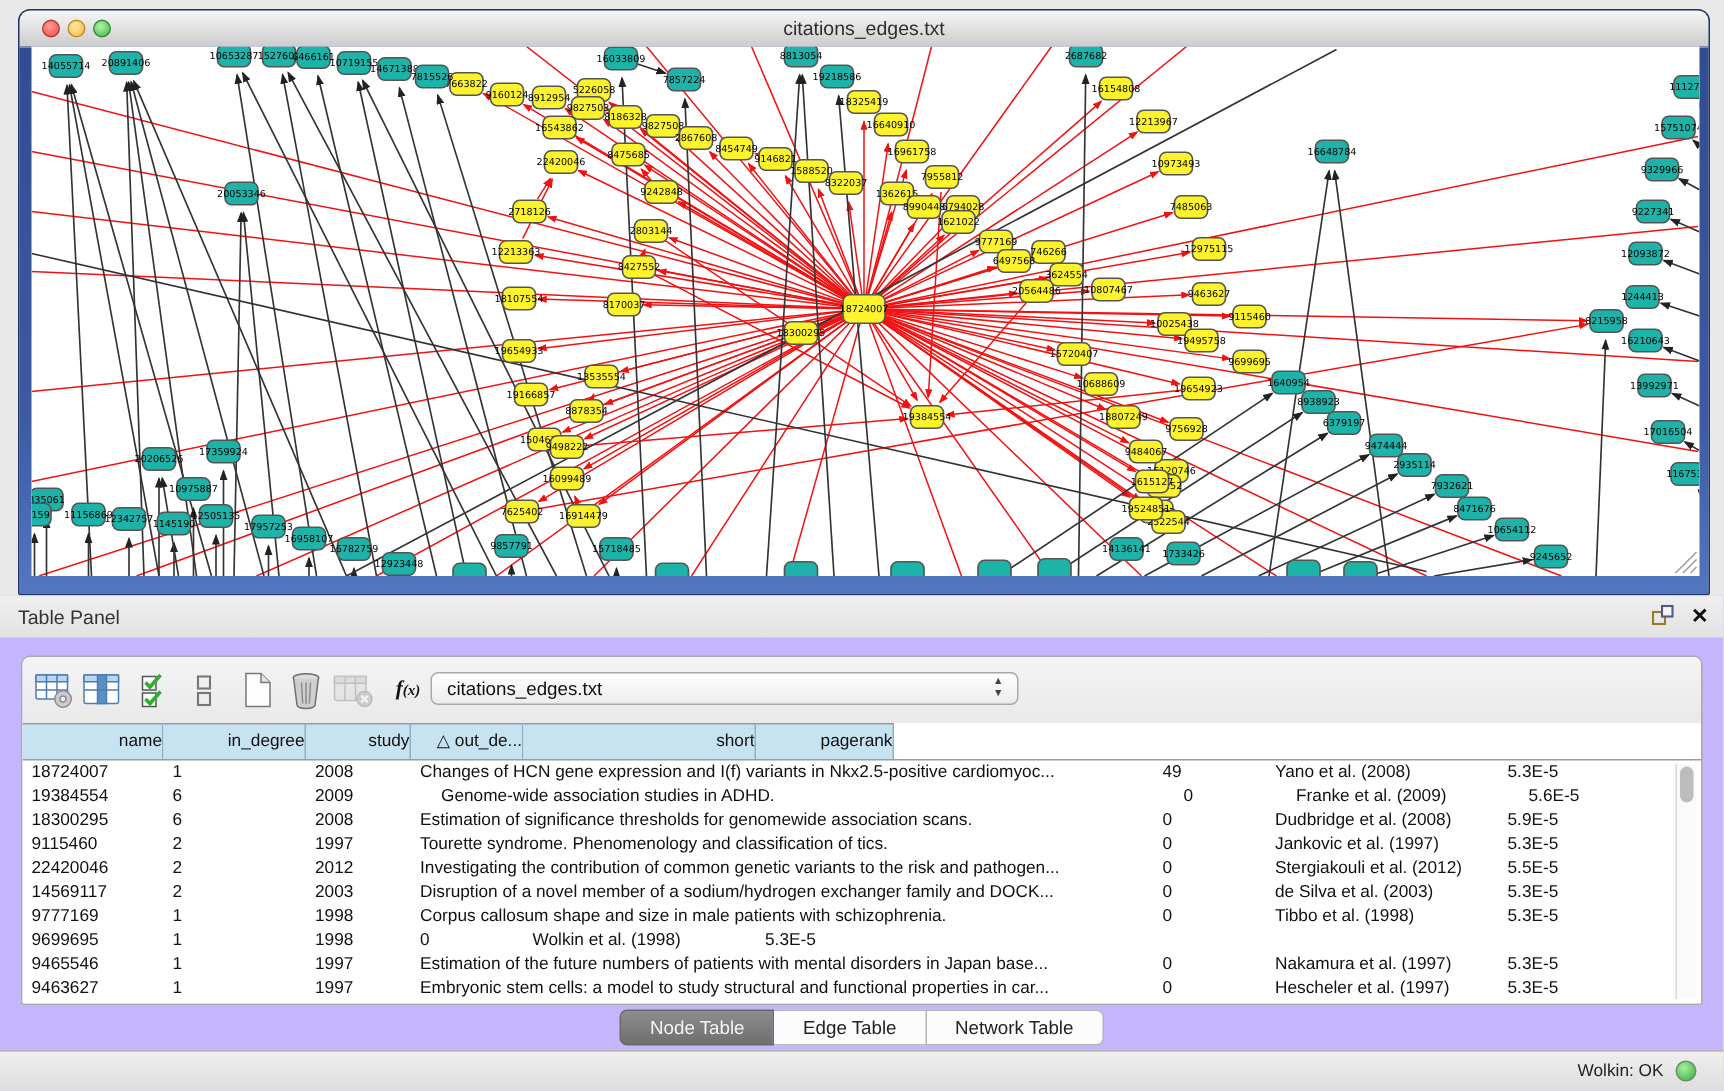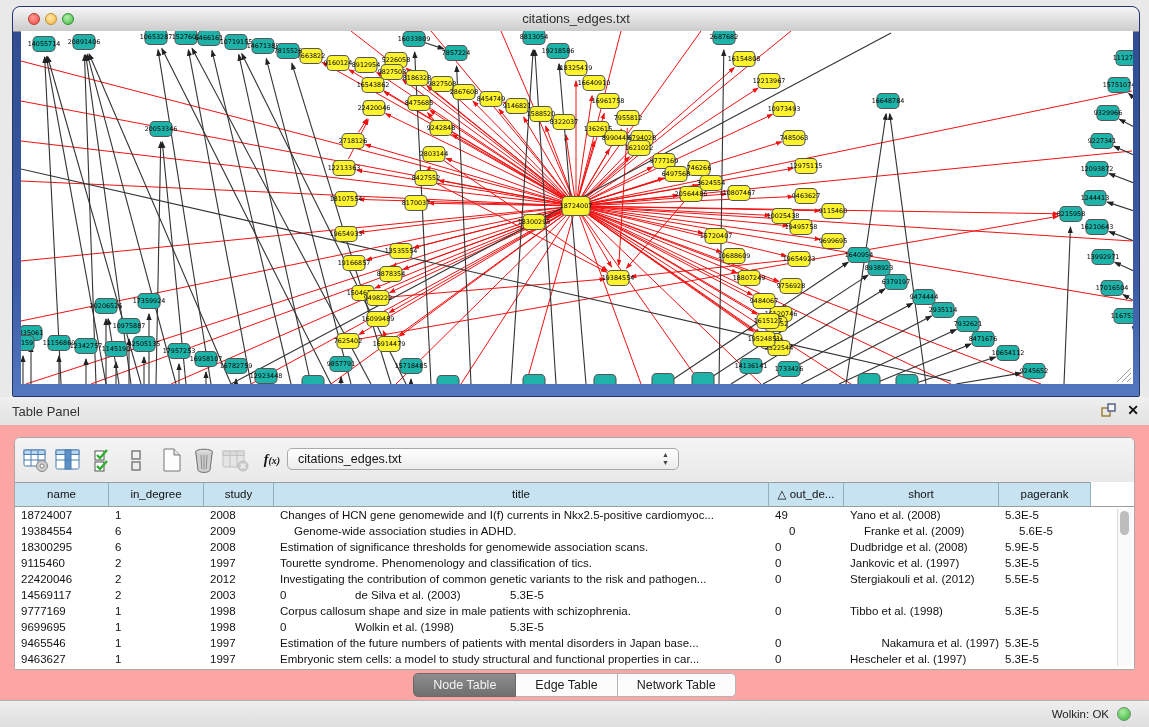--- a/index.html
+++ b/index.html
@@ -16,21 +16,21 @@
   .title-text{position:absolute;left:0;right:0;top:4px;text-align:center;
     font-size:13px;color:#2e2e2e;}
   .traffic{position:absolute;top:6px;width:12px;height:12px;border-radius:50%;box-sizing:border-box;}
   .t-red{left:15px;background:radial-gradient(circle at 40% 35%,#ff9a94,#ee4c44);border:1px solid #b23b34;}
   .t-yellow{left:32px;background:radial-gradient(circle at 40% 35%,#ffe9a8,#f5b63e);border:1px solid #bf8e2f;}
   .t-green{left:49px;background:radial-gradient(circle at 40% 35%,#b4f0a9,#3fb942);border:1px solid #2f8f35;}
   .canvas{position:absolute;left:8px;top:24px;width:1112px;height:353px;background:#ffffff;overflow:hidden;}
   .canvas svg{display:block;}
 
   
-  .table-panel{position:absolute;left:0;top:397px;width:1149px;height:330px;background:#fca5a5;}
+  .table-panel{position:absolute;left:0;top:397px;width:1149px;height:330px;background:#c4b5fd;}
   .panel-header{position:absolute;left:0;top:0;right:0;height:28px;
     background:linear-gradient(#efefef,#e2e2e2);}
   .panel-title{position:absolute;left:12px;top:7px;font-size:13px;color:#333;}
   .panel-icons{position:absolute;right:10px;top:5px;display:flex;gap:10px;align-items:center;}
   .close-x{font-size:14px;font-weight:700;color:#111;line-height:16px;}
 
   .tp-container{position:absolute;left:14px;top:40px;width:1121px;height:233px;
     border:1px solid #a9a9a9;border-radius:6px 6px 2px 2px;background:#fff;
     box-sizing:border-box;overflow:hidden;}
   .tp-toolbar{position:absolute;left:0;top:0;right:0;height:44px;
@@ -41,21 +41,21 @@
   .fx{font-size:14px;color:#111;font-family:"Liberation Serif",serif;font-style:italic;font-weight:700;}
   .fx small{font-size:10px;font-weight:600;}
   .combo{position:absolute;left:272px;top:10px;width:392px;height:22px;border:1px solid #a9a9a9;
     border-radius:5px;background:linear-gradient(#ffffff,#ececec);box-sizing:border-box;}
   .combo-text{position:absolute;left:10px;top:3px;font-size:12.5px;color:#111;}
   .combo-arrows{position:absolute;right:9px;top:2px;font-size:7px;color:#444;line-height:8px;text-align:center;}
 
   .tp-table{position:absolute;left:0;top:44px;right:0;bottom:0;background:#fff;}
   .thead{display:flex;height:24px;border-bottom:1px solid #9c9c9c;}
   .th{background:#c7e3f1;border-right:1px solid #8fb2c3;border-top:1px solid #9c9c9c;
-     font-size:11.5px;color:#111;text-align:center;line-height:23px;box-sizing:border-box;
+     font-size:11.5px;color:#111;text-align:right;line-height:23px;box-sizing:border-box;
      overflow:hidden;white-space:nowrap;}
   .trow{display:flex;height:16px;}
   .td{font-size:11.5px;color:#111;line-height:16px;padding-left:6px;box-sizing:border-box;
      overflow:hidden;white-space:nowrap;}
   .vscroll{position:absolute;right:3px;top:27px;width:13px;bottom:3px;background:#fafafa;
      border-left:1px solid #d9d9d9;}
   .vthumb{position:absolute;left:2px;top:2px;width:9px;height:24px;background:#bdbdbd;border-radius:5px;}
 
   .tab-bar{position:absolute;left:0;top:273px;right:0;height:30px;display:flex;
      justify-content:center;align-items:center;}
@@ -879,31 +879,30 @@
         <span class="combo-text">citations_edges.txt</span>
         <span class="combo-arrows">▲<br>▼</span>
       </div>
     </div>
 
     <div class="tp-table">
       <div class="thead" id="thead">
           <div class="th" style="width: 94px;">name</div>
           <div class="th" style="width: 95px;">in_degree</div>
           <div class="th" style="width: 70px;">study</div>
-          <div class="th" style="width: 495px;">title</div>
           <div class="th" style="width: 75px;">△ out_de...</div>
           <div class="th" style="width: 155px;">short</div>
           <div class="th" style="width: 92px;">pagerank</div>
         </div>
       <div id="tbody">
           <div class="trow">
             <div class="td" style="width: 94px;">18724007</div>
             <div class="td" style="width: 95px;">1</div>
             <div class="td" style="width: 70px;">2008</div>
-            <div class="td" style="width: 495px;">Changes of HCN gene genomewide and I(f) currents in Nkx2.5-positive cardiomyoc...</div>
+            <div class="td" style="width: 495px;">Changes of HCN gene expression and I(f) variants in Nkx2.5-positive cardiomyoc...</div>
             <div class="td" style="width: 75px;">49</div>
             <div class="td" style="width: 155px;">Yano et al. (2008)</div>
             <div class="td" style="width: 92px;">5.3E-5</div>
           </div>
           <div class="trow">
             <div class="td" style="width: 94px;">19384554</div>
             <div class="td" style="width: 95px;">6</div>
             <div class="td" style="width: 70px;">2009</div>
             <div class="td" style="width: 495px; margin-left: 14px;">Genome-wide association studies in ADHD.</div>
             <div class="td" style="width: 75px;">0</div>
@@ -934,20 +933,21 @@
             <div class="td" style="width: 70px;">2012</div>
             <div class="td" style="width: 495px;">Investigating the contribution of common genetic variants to the risk and pathogen...</div>
             <div class="td" style="width: 75px;">0</div>
             <div class="td" style="width: 155px;">Stergiakouli et al. (2012)</div>
             <div class="td" style="width: 92px;">5.5E-5</div>
           </div>
           <div class="trow">
             <div class="td" style="width: 94px;">14569117</div>
             <div class="td" style="width: 95px;">2</div>
             <div class="td" style="width: 70px;">2003</div>
+            <div class="td" style="width: 495px;">Disruption of a novel member of a sodium/hydrogen exchanger family and DOCK...</div>
             <div class="td" style="width: 75px;">0</div>
             <div class="td" style="width: 155px;">de Silva et al. (2003)</div>
             <div class="td" style="width: 92px;">5.3E-5</div>
           </div>
           <div class="trow">
             <div class="td" style="width: 94px;">9777169</div>
             <div class="td" style="width: 95px;">1</div>
             <div class="td" style="width: 70px;">1998</div>
             <div class="td" style="width: 495px;">Corpus callosum shape and size in male patients with schizophrenia.</div>
             <div class="td" style="width: 75px;">0</div>
@@ -961,21 +961,21 @@
             <div class="td" style="width: 75px;">0</div>
             <div class="td" style="width: 155px;">Wolkin et al. (1998)</div>
             <div class="td" style="width: 92px;">5.3E-5</div>
           </div>
           <div class="trow">
             <div class="td" style="width: 94px;">9465546</div>
             <div class="td" style="width: 95px;">1</div>
             <div class="td" style="width: 70px;">1997</div>
             <div class="td" style="width: 495px;">Estimation of the future numbers of patients with mental disorders in Japan base...</div>
             <div class="td" style="width: 75px;">0</div>
-            <div class="td" style="width: 155px; text-align: right;">Nakamura et al. (1997)</div>
+            <div class="td" style="width: 155px;">Nakamura et al. (1997)</div>
             <div class="td" style="width: 92px;">5.3E-5</div>
           </div>
           <div class="trow">
             <div class="td" style="width: 94px;">9463627</div>
             <div class="td" style="width: 95px;">1</div>
             <div class="td" style="width: 70px;">1997</div>
             <div class="td" style="width: 495px;">Embryonic stem cells: a model to study structural and functional properties in car...</div>
             <div class="td" style="width: 75px;">0</div>
             <div class="td" style="width: 155px;">Hescheler et al. (1997)</div>
             <div class="td" style="width: 92px;">5.3E-5</div>

